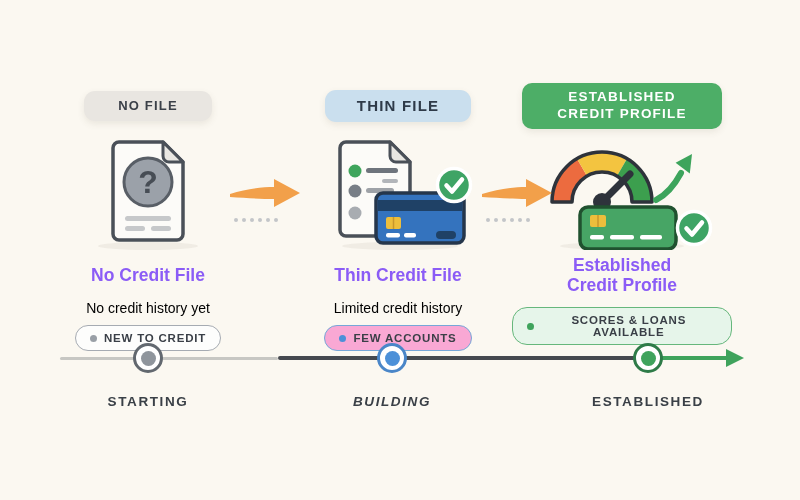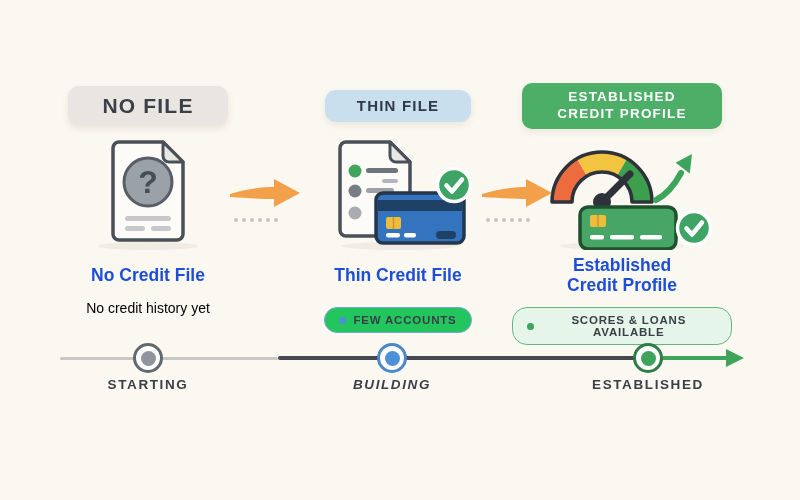--- a/index.html
+++ b/index.html
@@ -9,57 +9,57 @@
     font-family:"Liberation Sans", sans-serif;
   }
   
   .stage{position:absolute;top:78px;width:220px;display:flex;flex-direction:column;align-items:center;text-align:center;}
   #stage-0{left:38px;} #stage-1{left:288px;} #stage-2{left:512px;}
   .hdr-slot{height:56px;display:flex;align-items:center;justify-content:center;}
   .hdr{
     font-weight:bold;letter-spacing:1.2px;border-radius:11px;
     box-shadow:0 3px 7px rgba(90,80,60,0.10);line-height:1.25;
   }
-  .hdr-0{background:#E9E6E1;color:#3B4048;font-size:21px;padding:7px 34px;}
+  .hdr-0{background:#E9E6E1;color:#3B4048;font-size:13px;padding:7px 34px;}
   .hdr-1{background:#CADFEE;color:#2E3A48;font-size:15px;padding:7px 32px;}
   .hdr-2{background:#4DAE67;color:#FFFFFF;font-size:13.5px;padding:6px 16px;max-width:168px;border-radius:10px;}
   .icon-slot{height:112px;display:flex;align-items:flex-end;justify-content:center;margin-top:4px;}
   .title-slot{height:46px;display:flex;align-items:center;justify-content:center;margin-top:2px;}
-  .title{font-size:17.5px;font-weight:bold;color:#1d4ed8;line-height:1.15;}
+  .title{font-size:17.5px;font-weight:bold;color:#8b5cf6;line-height:1.15;}
   .stage-2-title{max-width:150px;}
   .subtitle{font-size:14px;color:#000000;margin-top:2px;}
   .pill{
     margin-top:9px;display:inline-flex;align-items:center;gap:7px;
     font-size:11.5px;font-weight:bold;letter-spacing:0.8px;color:#3A3F47;
     padding:6px 14px;border-radius:15px;background:#FFF;border:1.5px solid #A6ABB2;
   }
   .pill-dot{width:7px;height:7px;border-radius:50%;background:#999FA6;display:inline-block;}
   .pill-0{background:#FDFDFC;border-color:#A6ABB2;}
-  .pill-1{background:#22c55e;border-color:#76A7D8;}
+  .pill-1{background:#f9a8d4;border-color:#76A7D8;}
   .pill-1 .pill-dot{background:#4C90D8;}
   .pill-2{background:#E6F5EA;border-color:#66B77C;}
   .pill-2 .pill-dot{background:#3FA35C;}
   
   .flow-arrow{position:absolute;top:168px;width:80px;height:60px;}
   #arrow-0{left:228px;} #arrow-1{left:480px;}
   
   .tl-seg{position:absolute;border-radius:2px;}
   .tl-seg-start{left:60px;top:357px;width:218px;height:3px;background:#C7C7C3;}
   .tl-seg-middle{left:278px;top:356px;width:370px;height:3.5px;background:#45494F;}
   .tl-seg-end{left:648px;top:356px;width:80px;height:3.5px;background:#3FA35C;}
   .tl-arrowhead{
     position:absolute;left:726px;top:349px;width:0;height:0;
     border-left:18px solid #3FA35C;border-top:9px solid transparent;border-bottom:9px solid transparent;
   }
   .tl-dot{position:absolute;top:343px;width:30px;height:30px;border-radius:50%;background:#FFFFFF;box-sizing:border-box;display:flex;align-items:center;justify-content:center;}
   .tl-dot .core{width:15px;height:15px;border-radius:50%;}
   #tl-dot-0{left:133px;border:3.5px solid #62686F;} #tl-dot-0 .core{background:#8F959C;}
   #tl-dot-1{left:377px;border:3.5px solid #4A86C8;} #tl-dot-1 .core{background:#4C90D8;}
   #tl-dot-2{left:633px;border:3.5px solid #2E7B48;} #tl-dot-2 .core{background:#3FA35C;}
-  .tl-label{position:absolute;top:377px;width:160px;text-align:center;font-size:13.5px;font-weight:bold;letter-spacing:1.6px;color:#3A4047;}
+  .tl-label{position:absolute;top:394px;width:160px;text-align:center;font-size:13.5px;font-weight:bold;letter-spacing:1.6px;color:#3A4047;}
   #tl-label-0{left:68px;} #tl-label-1{left:312px;font-style:italic;} #tl-label-2{left:568px;}
   svg text{font-family:"Liberation Sans",sans-serif;font-weight:bold;}
 </style>
 </head>
 <body>
 
 <div class="canvas">
 
   <section class="stage" id="stage-0">
     <div class="hdr-slot">
@@ -74,20 +74,24 @@
         <text x="65" y="55" font-size="32" fill="#474D55" text-anchor="middle">?</text>
         <rect x="42" y="78" width="46" height="5" rx="2.5" fill="#C6C8CA"></rect>
         <rect x="42" y="88" width="20" height="5" rx="2.5" fill="#C6C8CA"></rect>
         <rect x="68" y="88" width="20" height="5" rx="2.5" fill="#C6C8CA"></rect>
       </svg>
     </div>
     <div class="title-slot">
       <div class="title">No Credit File</div>
     </div>
     <div class="subtitle">No credit history yet</div>
+    <div class="pill pill-0">
+      <span class="pill-dot"></span>
+      <span>NEW TO CREDIT</span>
+    </div>
   </section>
 
   <section class="stage" id="stage-1">
     <div class="hdr-slot">
       <div class="hdr hdr-1">THIN FILE</div>
     </div>
     <div class="icon-slot">
       <svg width="160" height="112" viewBox="0 0 160 112">
         <ellipse cx="82" cy="108" rx="58" ry="4" fill="rgba(60,50,30,0.06)"></ellipse>
         <path d="M28 4 H72 L92 24 V92 a6 6 0 0 1 -6 6 H28 a6 6 0 0 1 -6 -6 V10 a6 6 0 0 1 6 -6 Z" fill="#FCFBF8" stroke="#4A5058" stroke-width="3.5" stroke-linejoin="round"></path>
@@ -105,20 +109,21 @@
         <rect x="68" y="95" width="14" height="4.5" rx="2" fill="#FFFFFF"></rect>
         <rect x="86" y="95" width="12" height="4.5" rx="2" fill="#FFFFFF"></rect>
         <rect x="118" y="93" width="20" height="8" rx="4" fill="#1F4166"></rect>
         <circle cx="136" cy="47" r="16.5" fill="#3EA465" stroke="#FFFFFF" stroke-width="3.5"></circle>
         <path d="M128.5 47.5 L134 53.5 L144 41.5" fill="none" stroke="#FFFFFF" stroke-width="4.5" stroke-linecap="round" stroke-linejoin="round"></path>
       </svg>
     </div>
     <div class="title-slot">
       <div class="title">Thin Credit File</div>
     </div>
+    <div class="subtitle">Limited credit history</div>
     <div class="pill pill-1">
       <span class="pill-dot"></span>
       <span>FEW ACCOUNTS</span>
     </div>
   </section>
 
   <section class="stage" id="stage-2">
     <div class="hdr-slot">
       <div class="hdr hdr-2">ESTABLISHED CREDIT PROFILE</div>
     </div>

